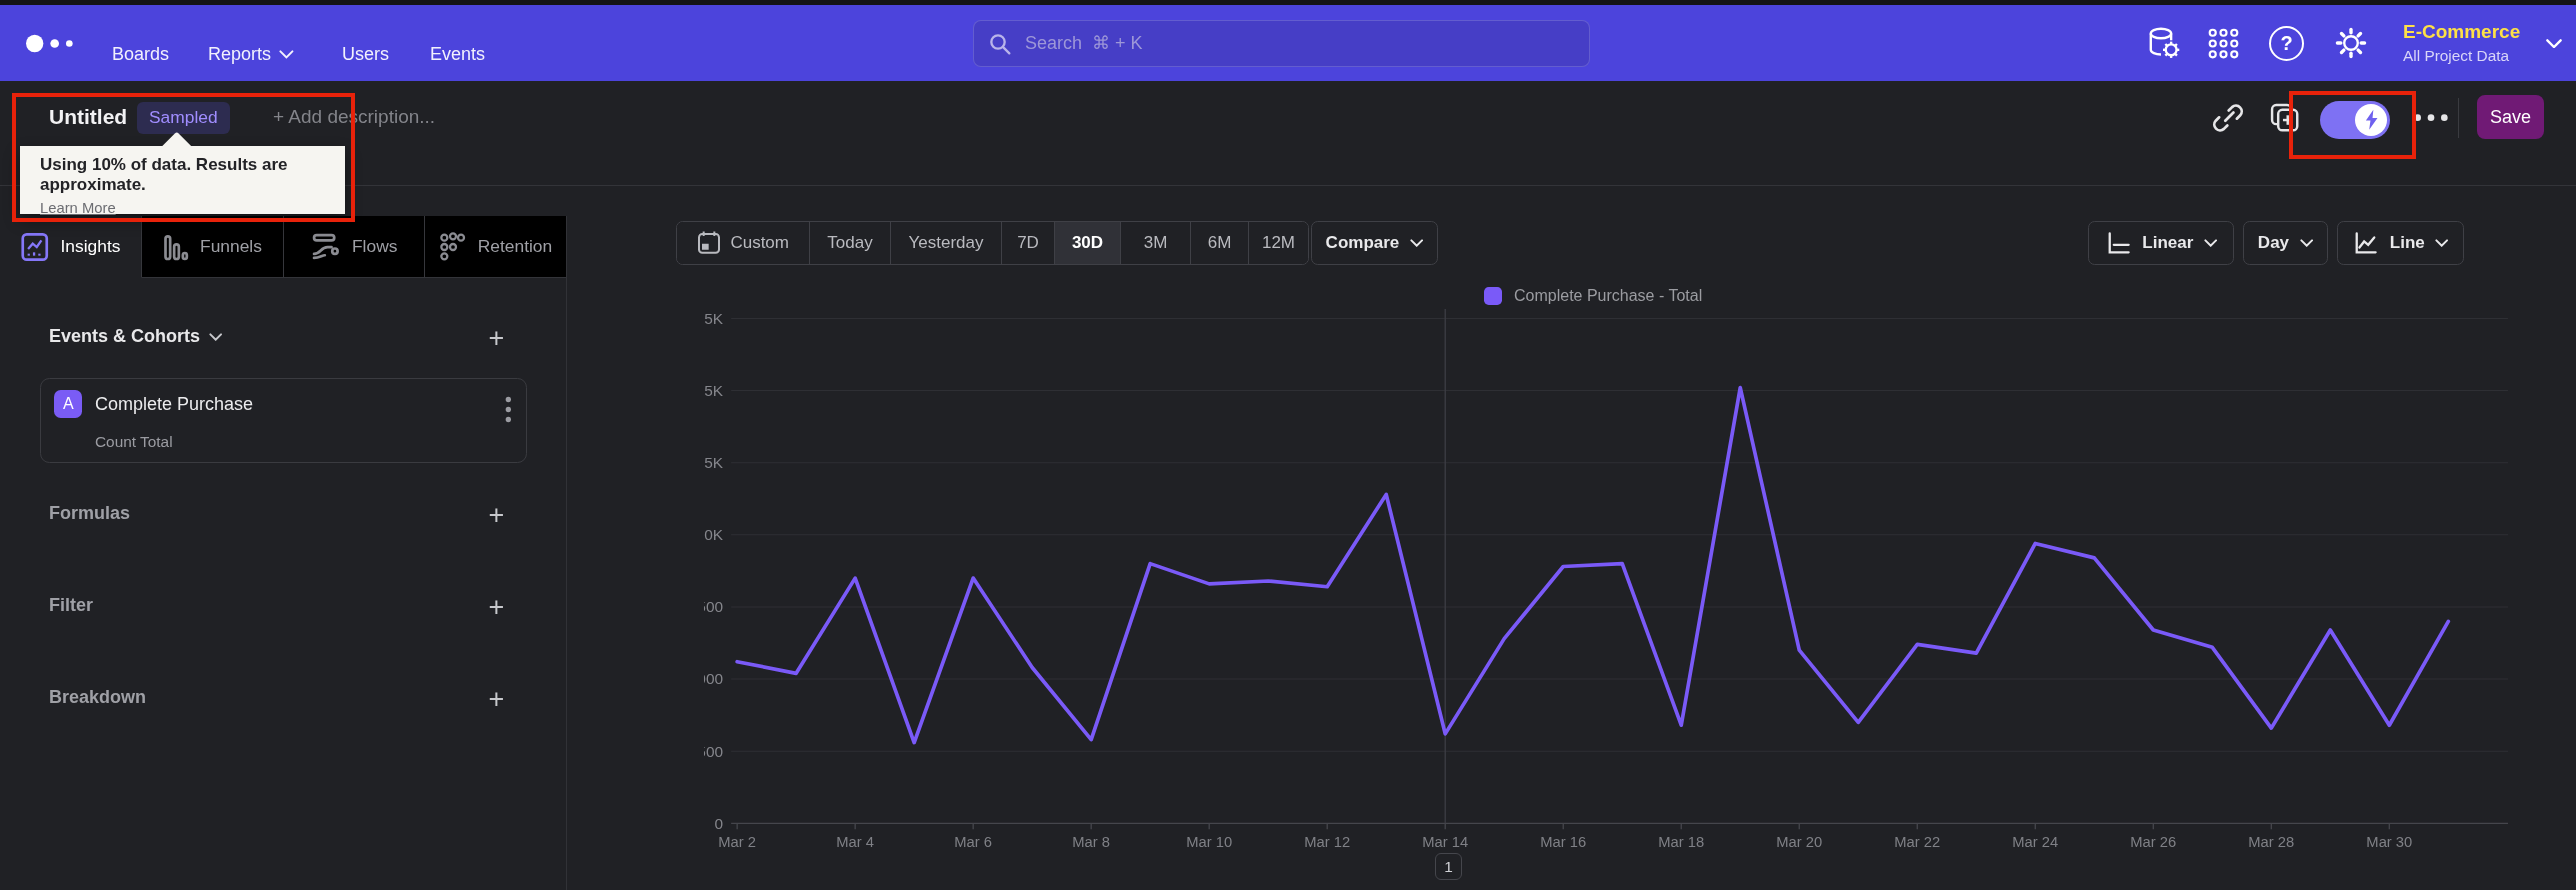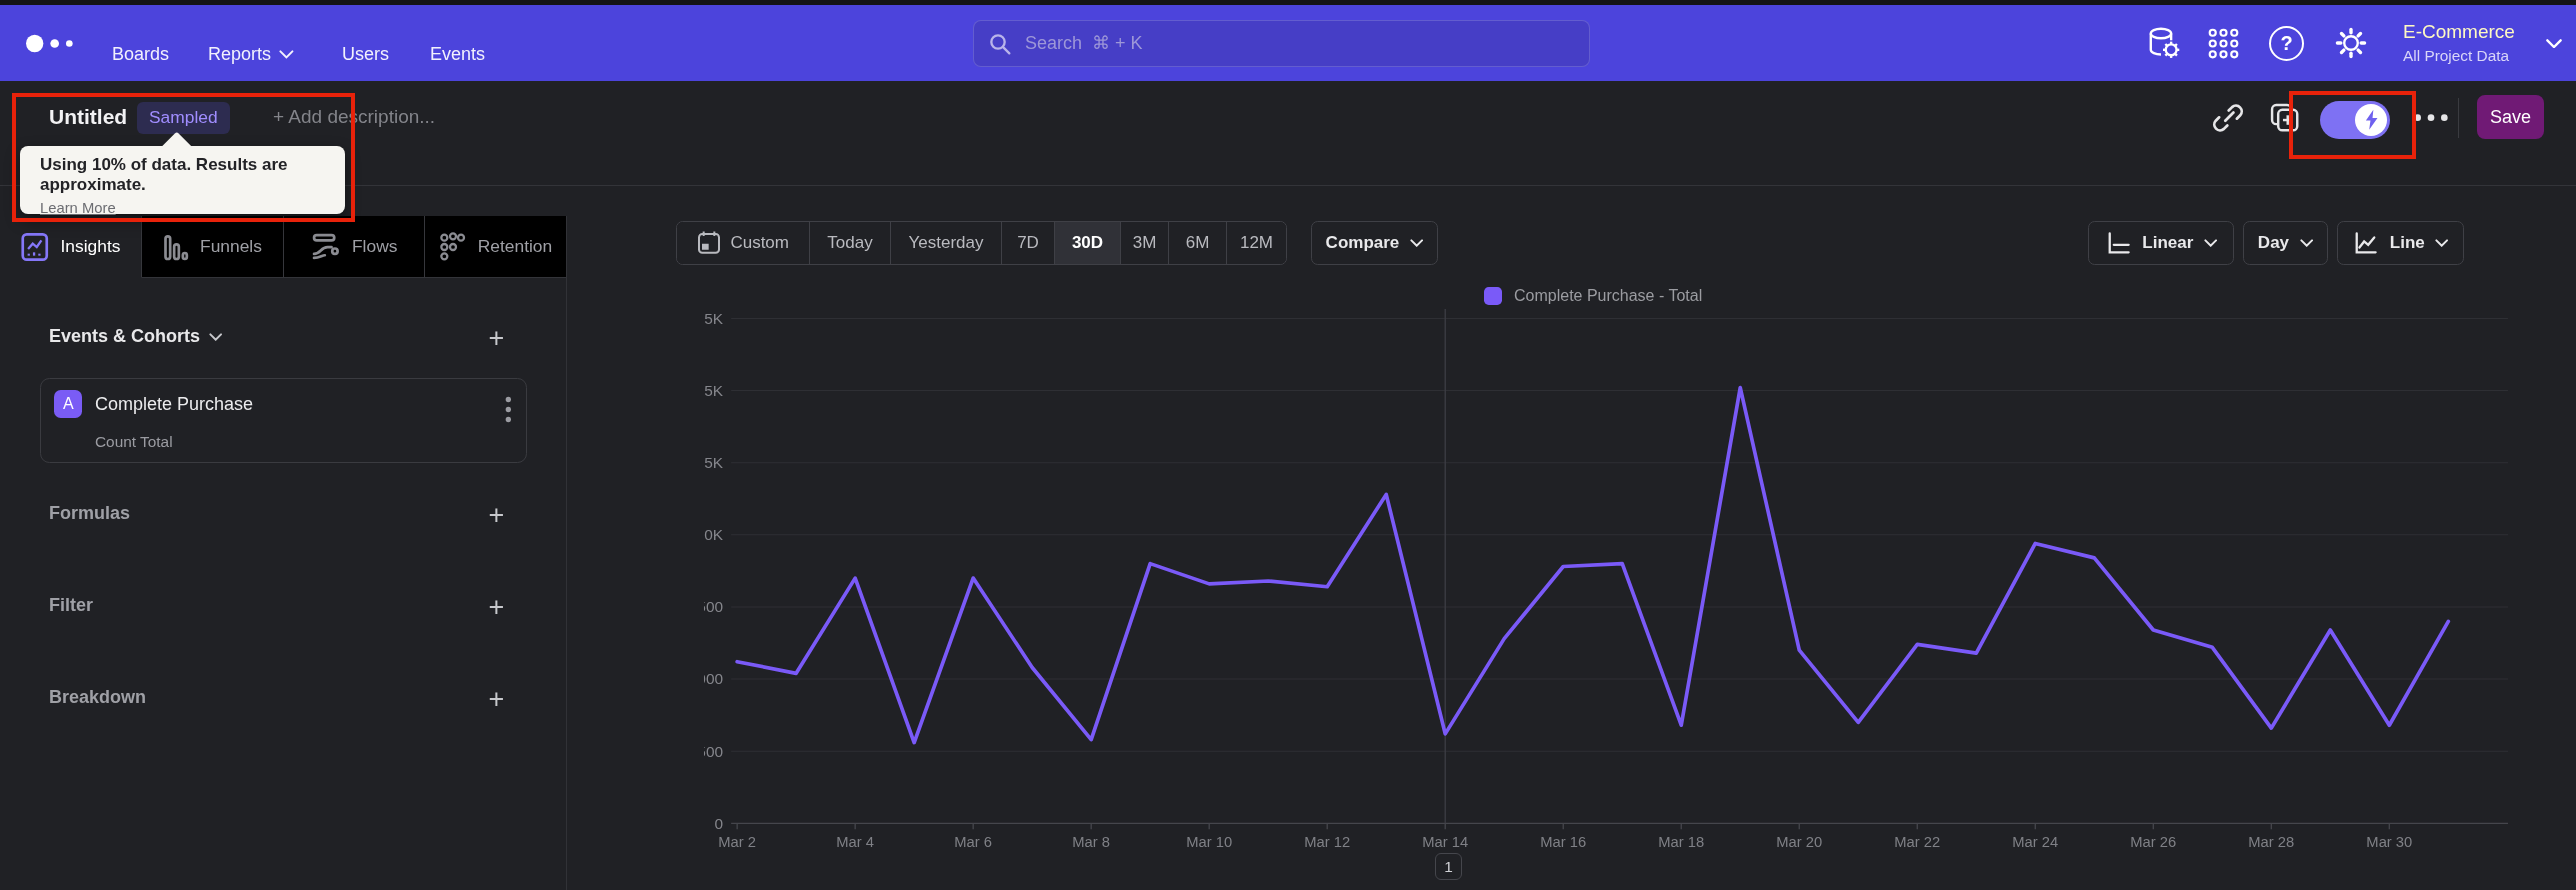--- a/index.html
+++ b/index.html
@@ -10,39 +10,39 @@
   .topstrip{position:absolute;left:0;top:0;width:2576px;height:5.4px;background:#141417;}
   .topnav{position:absolute;left:0;top:5.4px;width:2576px;height:76px;background:#4c44dc;display:flex;align-items:center;}
   .logo{position:absolute;left:24px;top:0;height:76px;display:flex;align-items:center;gap:6.7px;}
   .navitem{color:#f2f1fd;font-size:18px;position:absolute;top:0;height:98px;display:flex;align-items:center;gap:8px;cursor:pointer;margin-left:7px;}
   .searchwrap{position:absolute;left:973px;top:14.8px;width:617px;height:47px;}
   .searchwrap input{width:100%;height:100%;background:#463ec6;border:1.3px solid rgba(255,255,255,0.16);border-radius:8px;color:#e8e6ff;font-size:18px;padding-left:51px;outline:none;}
   .searchwrap input::placeholder{color:#9d97d8;}
   .searchicon{position:absolute;left:14.8px;top:11.4px;}
   .nav-rico{position:absolute;top:0;height:76px;display:flex;align-items:center;cursor:pointer;}
   .project{position:absolute;left:2403px;top:0;height:76px;display:flex;flex-direction:column;justify-content:center;cursor:pointer;}
-  .project .pname{color:#fef9c3;font-size:19px;font-weight:normal;}
+  .project .pname{color:#fde047;font-size:19px;font-weight:bold;}
   .project .pscope{color:#d9d6f8;font-size:15.4px;margin-top:4px;}
 
   
   .header{position:absolute;left:0;top:82px;width:2576px;height:104px;background:#202125;border-bottom:1.3px solid #333439;}
   .title{position:absolute;left:49px;top:105px;color:#f2f2f4;font-size:21px;font-weight:bold;}
   .sampled{position:absolute;left:137px;top:102px;background:#2d2c50;color:#a08dff;font-size:17.4px;padding:5.4px 12px;border-radius:6px;cursor:pointer;}
   .adddesc{position:absolute;left:233px;top:106px;color:#83848a;font-size:19px;cursor:pointer;margin-left:40px;}
   .hicon{position:absolute;top:98px;width:40px;height:40px;display:flex;align-items:center;justify-content:center;cursor:pointer;}
   .toggle{position:absolute;left:2320px;top:101px;width:70px;height:38px;background:#7e71f3;border-radius:19px;cursor:pointer;}
   .knob{position:absolute;right:2.7px;top:2.7px;width:32px;height:32px;border-radius:50%;background:#ffffff;display:flex;align-items:center;justify-content:center;}
   .vdiv{position:absolute;left:2458px;top:98px;width:1.3px;height:40px;background:#3a3b40;}
   .savebtn{position:absolute;left:2477px;top:95px;width:67px;height:44px;background:#701a75;border:none;border-radius:8px;color:#ffffff;font-size:18px;cursor:pointer;}
 
   
   .redbox{position:absolute;border:4.7px solid #e8220a;pointer-events:none;z-index:50;}
 
   
-  .tooltip{position:absolute;left:20px;top:146px;width:325px;height:68px;background:#f6f5f1;border-radius:8px;z-index:40;box-shadow:0 6.7px 14.8px rgba(0,0,0,0.45);padding:9.4px 20px;}
+  .tooltip{position:absolute;left:20px;top:146px;width:325px;height:68px;background:#f6f5f1;border-radius:0;z-index:40;box-shadow:0 6.7px 14.8px rgba(0,0,0,0.45);padding:9.4px 20px;}
   .tooltip .arrow{position:absolute;left:146px;top:-10px;width:21.5px;height:21.5px;background:#f6f5f1;transform:rotate(45deg);border-radius:2.7px;}
   .tooltip .tline{color:#232327;font-size:17px;font-weight:bold;position:relative;z-index:2;}
   .tooltip .tlink{color:#6c6d72;font-size:14.8px;text-decoration:underline;margin-top:5px;display:inline-block;position:relative;z-index:2;cursor:pointer;}
 
   
   .tabs{position:absolute;left:0;top:216px;width:566px;height:62px;display:flex;background:#000000;border-bottom:1.3px solid #333439;}
   .tab{flex:1;display:flex;align-items:center;justify-content:center;gap:10.7px;color:#9fa0a6;font-size:17.4px;border-right:1.3px solid #36373c;cursor:pointer;}
   .tab:last-child{border-right:none;}
   .tab.active{background:#202125;color:#ffffff;border-bottom:1.3px solid #202125;margin-bottom:-1.3px;border-right:1.3px solid #36373c;}
   .sidebar-divider{position:absolute;left:566px;top:216px;width:1.3px;height:674px;background:#313237;}
@@ -333,21 +333,21 @@
       </div>
     <div class="segitem" style="width:111px">
         <span>Yesterday</span>
       </div>
     <div class="segitem" style="width:53px">
         <span>7D</span>
       </div>
     <div class="segitem active" style="width:66px">
         <span>30D</span>
       </div>
-    <div class="segitem" style="width:48px">
+    <div class="segitem" style="width:70px">
         <span>3M</span>
       </div>
     <div class="segitem" style="width:58px">
         <span>6M</span>
       </div>
     <div class="segitem" style="width:59px">
         <span>12M</span>
       </div>
   </div>
 

